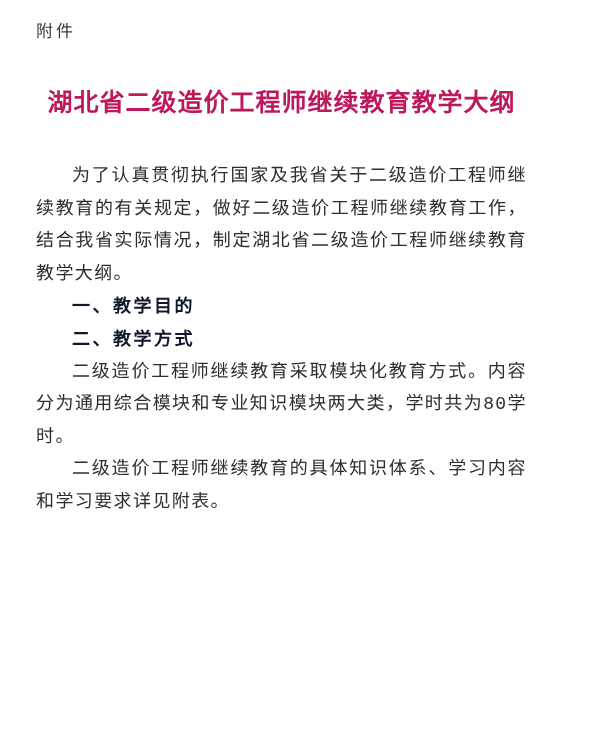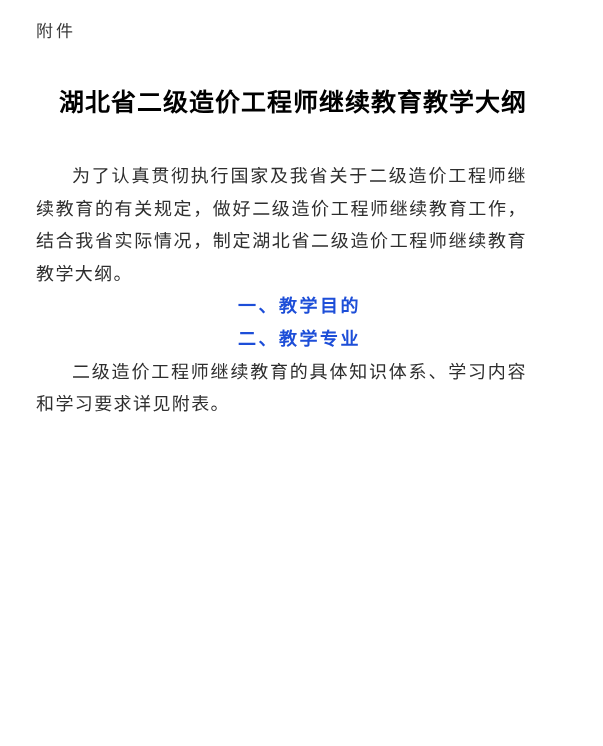--- a/index.html
+++ b/index.html
@@ -23,62 +23,63 @@
     font-family: "Liberation Serif", "DejaVu Serif", serif;
     font-size: 17px;
     color: #3a3a3a;
     letter-spacing: 3px;
     line-height: 20px;
   }
   .title {
     font-family: "Liberation Serif", "DejaVu Serif", serif;
     font-weight: bold;
     font-size: 25px;
-    color: #000000;
-    text-align: right;
+    color: #be185d;
+    text-align: center;
     letter-spacing: 1px;
     margin: 44px 0 40px 0;
     line-height: 34px;
   }
   .body-text p {
     margin: 0;
-    font-family: Liberation Serif, serif;
+    font-family: Liberation Mono, monospace;
     font-size: 18px;
     line-height: 32.6px;
     letter-spacing: 1.4px;
     color: #2e2e2e;
     text-indent: 2em;
     text-align: justify;
   }
   .body-text p.heading {
     font-family: "Liberation Sans", "DejaVu Sans", sans-serif;
     font-weight: bold;
-    color: #1d4ed8;
+    color: #0f172a;
     letter-spacing: 2.5px;
-    text-align: center;
+    text-align: left;
   }
 </style>
 </head>
 <body>
 
 <div class="page">
 
   <div class="attachment">附件</div>
 
   <h1 class="title">湖北省二级造价工程师继续教育教学大纲</h1>
 
   <div class="body-text">
 
     <p>为了认真贯彻执行国家及我省关于二级造价工程师继续教育的有关规定，做好二级造价工程师继续教育工作，结合我省实际情况，制定湖北省二级造价工程师继续教育教学大纲。</p>
 
     <p class="heading">一、教学目的</p>
 
 
-    <p class="heading">二、教学专业</p>
+    <p class="heading">二、教学方式</p>
 
 
 
+    <p>二级造价工程师继续教育采取模块化教育方式。内容分为通用综合模块和专业知识模块两大类，学时共为80学时。</p>
 
     <p>二级造价工程师继续教育的具体知识体系、学习内容和学习要求详见附表。</p>
 
   </div>
 
 </div>
 
 </body></html>

